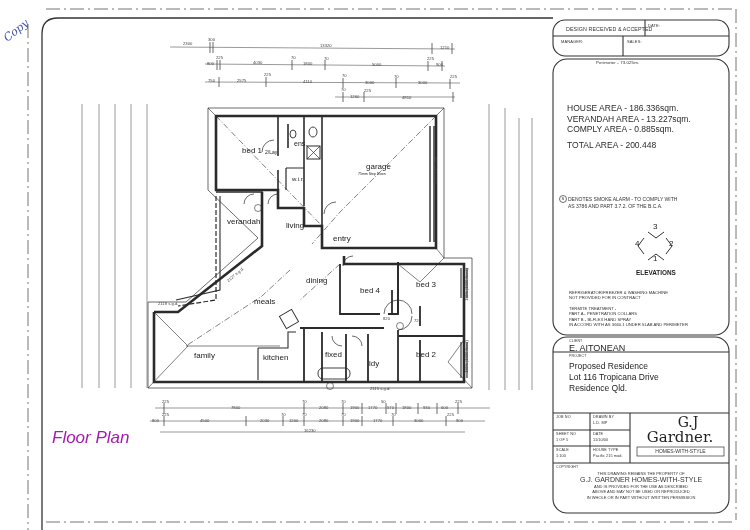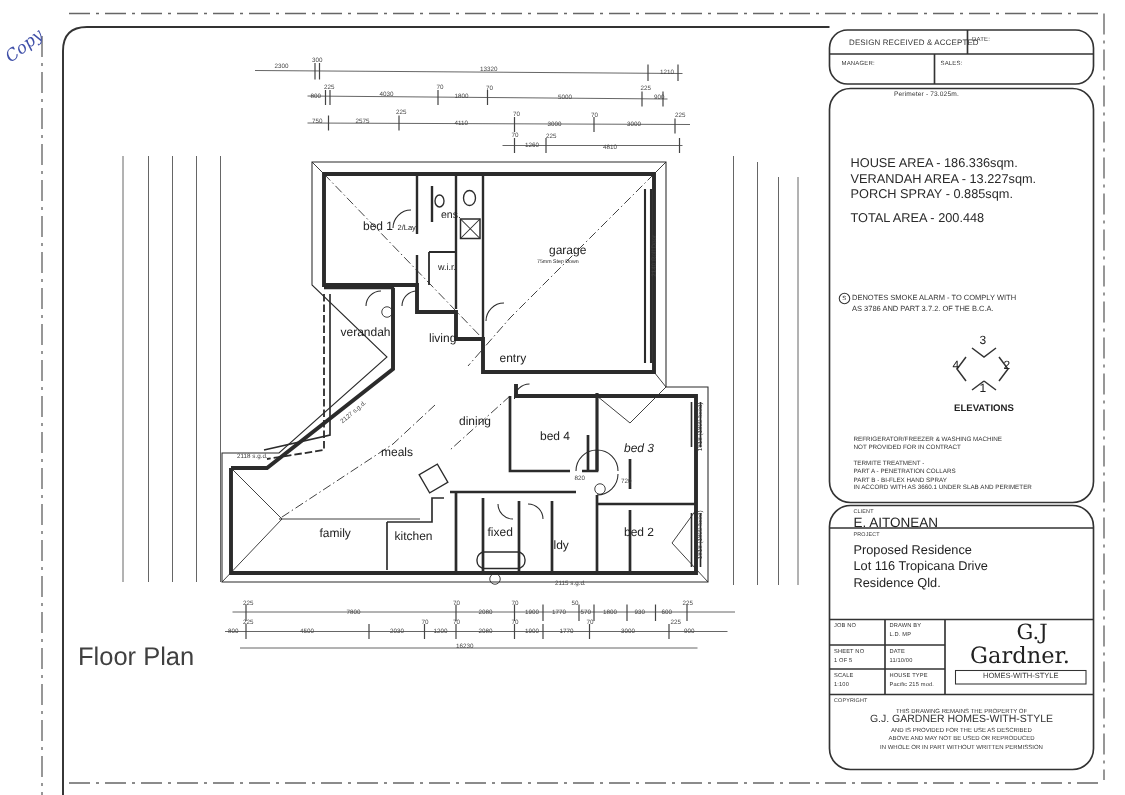--- a/index.html
+++ b/index.html
@@ -8,21 +8,21 @@
   svg{position:absolute;left:0;top:0;}
   .txt{position:absolute;white-space:nowrap;color:#222;}
   .tb-small{font-size:5px;letter-spacing:0.1px;color:#333;}
   .area{font-size:8.5px;line-height:10.5px;color:#2a2a2a;}
   .note{font-size:5px;line-height:6.3px;color:#333;}
   .room{font-size:8px;color:#222;}
   .dim{font-size:4.2px;color:#444;}
   .client{font-size:9px;color:#222;}
   .proj{font-size:8.5px;line-height:11px;color:#222;}
   .brand{font-family:"DejaVu Serif",serif;color:#222;text-align:center;}
-  .title{font-size:17px;color:#404040;}
+  .title{font-size:17px;color:#a21caf;font-style:italic;}
   .handw{font-family:"DejaVu Serif",serif;font-style:italic;color:#3f4fa8;font-size:11px;transform:rotate(-38deg);}
 </style>
 </head>
 <body>
 
 <svg width="750" height="530" viewBox="0 0 750 530">
 
   <g fill="none" stroke="#666" stroke-width="0.9" stroke-dasharray="14 4 2 4">
     <path d="M46 9 L736 9"></path>
     <path d="M28 24 L28 530"></path>
@@ -189,21 +189,21 @@
 
 <div class="txt tb-small" style="left:566px;top:26px;font-size:5.3px;">DESIGN RECEIVED &amp; ACCEPTED</div>
 <div class="txt tb-small" style="left:648px;top:23px;font-size:4px;">DATE:</div>
 <div class="txt tb-small" style="left:561px;top:39px;font-size:4px;">MANAGER:</div>
 <div class="txt tb-small" style="left:627px;top:39px;font-size:4px;">SALES:</div>
 <div class="txt tb-small" style="left:596px;top:60px;font-size:4.4px;">Perimeter - 73.025m.</div>
 
 <div class="abs area" style="left:567px;top:103px;">
   <div>HOUSE AREA - 186.336sqm.</div>
   <div>VERANDAH AREA - 13.227sqm.</div>
-  <div>PORCH SPRAY - 0.885sqm.</div>
+  <div>COMPLY AREA - 0.885sqm.</div>
   <div style="margin-top:5px;">TOTAL AREA - 200.448</div>
 </div>
 
 <div class="txt note" style="left:568px;top:196px;">DENOTES SMOKE ALARM - TO COMPLY WITH</div>
 <div class="txt note" style="left:568px;top:202.5px;">AS 3786 AND PART 3.7.2. OF THE B.C.A.</div>
 <div class="txt" style="left:561.5px;top:196px;font-size:4px;">S</div>
 
 <div class="txt" style="left:653px;top:222px;font-size:8px;">3</div>
 <div class="txt" style="left:669px;top:239px;font-size:8px;">2</div>
 <div class="txt" style="left:635px;top:239px;font-size:8px;">4</div>
@@ -259,23 +259,23 @@
 <div class="txt room" style="left:294px;top:140px;font-size:7px;">ens.</div>
 <div class="txt room" style="left:292px;top:176px;font-size:6px;">w.i.r.</div>
 <div class="txt room" style="left:366px;top:162px;">garage</div>
 <div class="txt room" style="left:358px;top:172px;font-size:3.5px;">75mm Step Down</div>
 <div class="txt room" style="left:227px;top:217px;">verandah</div>
 <div class="txt room" style="left:286px;top:221px;">living</div>
 <div class="txt room" style="left:333px;top:234px;">entry</div>
 <div class="txt room" style="left:306px;top:276px;">dining</div>
 <div class="txt room" style="left:254px;top:297px;">meals</div>
 <div class="txt room" style="left:360px;top:286px;">bed 4</div>
-<div class="txt room" style="left:416px;top:294px;font-style:italic;">bed 3</div>
+<div class="txt room" style="left:416px;top:280px;">bed 3</div>
 <div class="txt room" style="left:416px;top:350px;">bed 2</div>
-<div class="txt room" style="left:194px;top:351px;margin-left:19px;">family</div>
+<div class="txt room" style="left:194px;top:351px;">family</div>
 <div class="txt room" style="left:263px;top:353px;">kitchen</div>
 <div class="txt room" style="left:325px;top:350px;">fixed</div>
 <div class="txt room" style="left:369px;top:359px;">ldy</div>
 
 <div class="txt dim" style="left:183px;top:41px;">2300</div>
 <div class="txt dim" style="left:208px;top:37px;">300</div>
 <div class="txt dim" style="left:320px;top:43px;">13320</div>
 <div class="txt dim" style="left:440px;top:45px;">1210</div>
 
 <div class="txt dim" style="left:207px;top:61px;">800</div>

